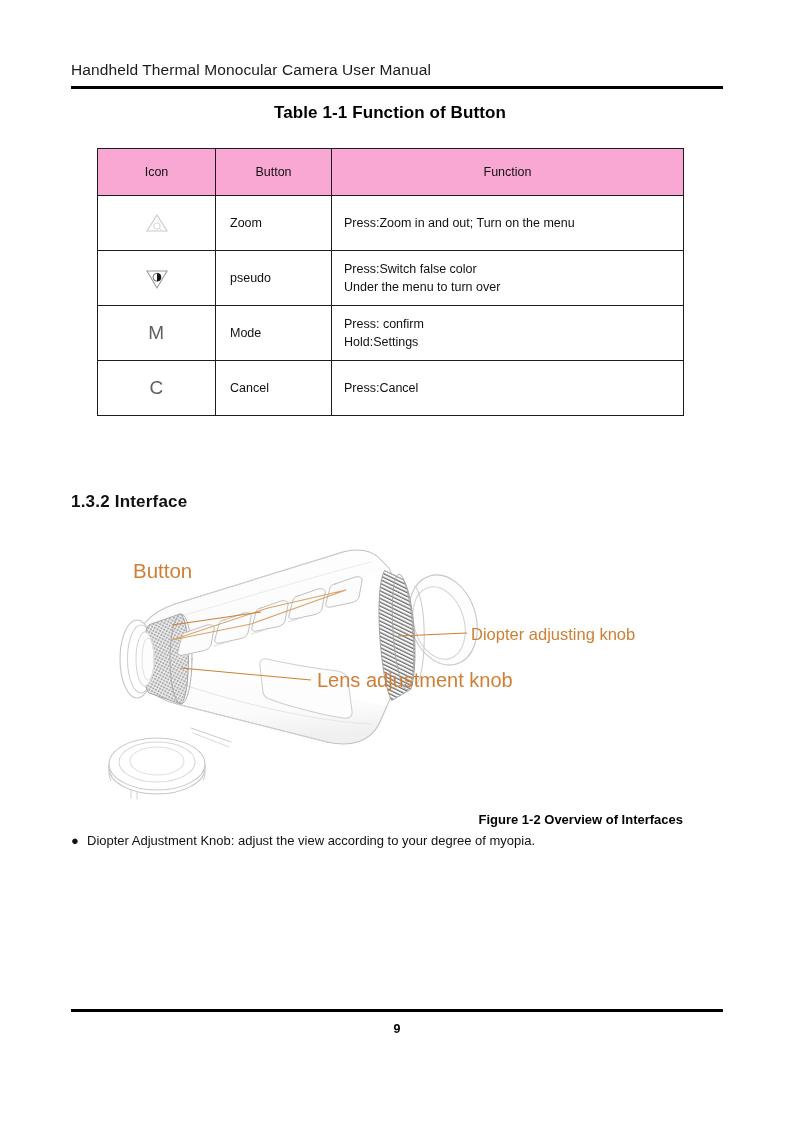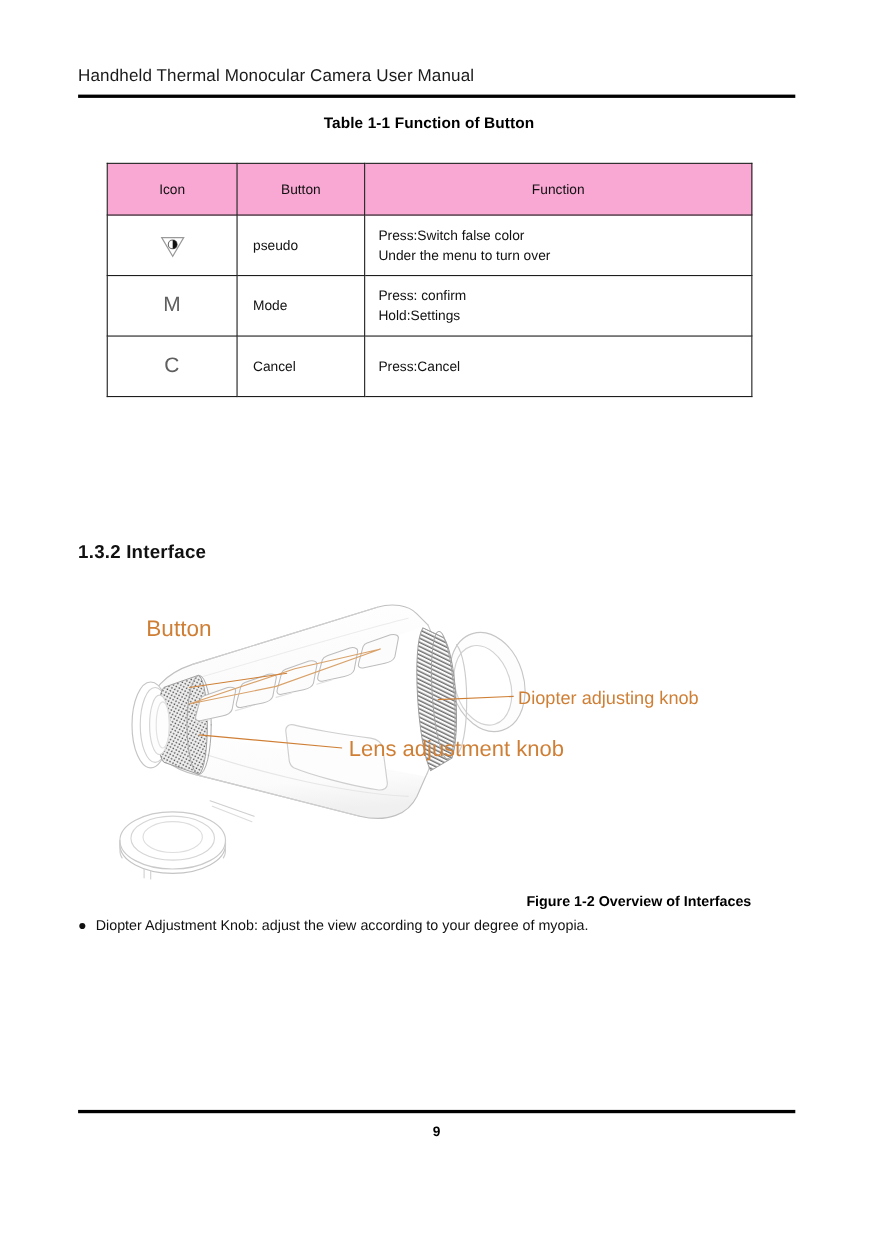--- a/index.html
+++ b/index.html
@@ -38,21 +38,21 @@
     background: #000000;
   }
 
   
   #table-caption {
     position: absolute;
     left: 97px;
     top: 103px;
     width: 586px;
     text-align: center;
-    font-size: 14px;
+    font-size: 17px;
     font-weight: bold;
     color: #000;
     letter-spacing: 0.1px;
   }
 
   
   #button-table {
     position: absolute;
     left: 97px;
     top: 148px;
@@ -199,20 +199,35 @@
   <thead>
     <tr>
       <th>Icon</th>
       <th>Button</th>
       <th>Function</th>
     </tr>
   </thead>
   <tbody>
 
 
+    <tr>
+      <td class="icon-cell">
+        <div class="glyph-wrap">
+          <svg width="34" height="30" viewBox="0 0 34 30" aria-hidden="true">
+            <polygon points="17,7 27,23 7,23" fill="none" stroke="#c9c9c9" stroke-width="1.1"></polygon>
+            <circle cx="17" cy="18" r="3.2" fill="none" stroke="#d3d3d3" stroke-width="1"></circle>
+            <line x1="19.3" y1="20.3" x2="21.4" y2="22.2" stroke="#d3d3d3" stroke-width="1"></line>
+          </svg>
+        </div>
+      </td>
+      <td class="btn-cell">Zoom</td>
+      <td class="func-cell">
+        <span class="func-line">Press:Zoom in and out; Turn on the menu</span>
+      </td>
+    </tr>
 
     <tr>
       <td class="icon-cell">
         <div class="glyph-wrap">
           <svg width="32" height="30" viewBox="0 0 32 30" aria-hidden="true">
             <polygon points="6,8 26,8 16,25" fill="none" stroke="#9a9a9a" stroke-width="1.1"></polygon>
             <circle cx="16" cy="14.2" r="4" fill="none" stroke="#6b6b6b" stroke-width="1"></circle>
             <path d="M16 10.2 A 4 4 0 0 1 16 18.2 Z" fill="#111111"></path>
           </svg>
         </div>

